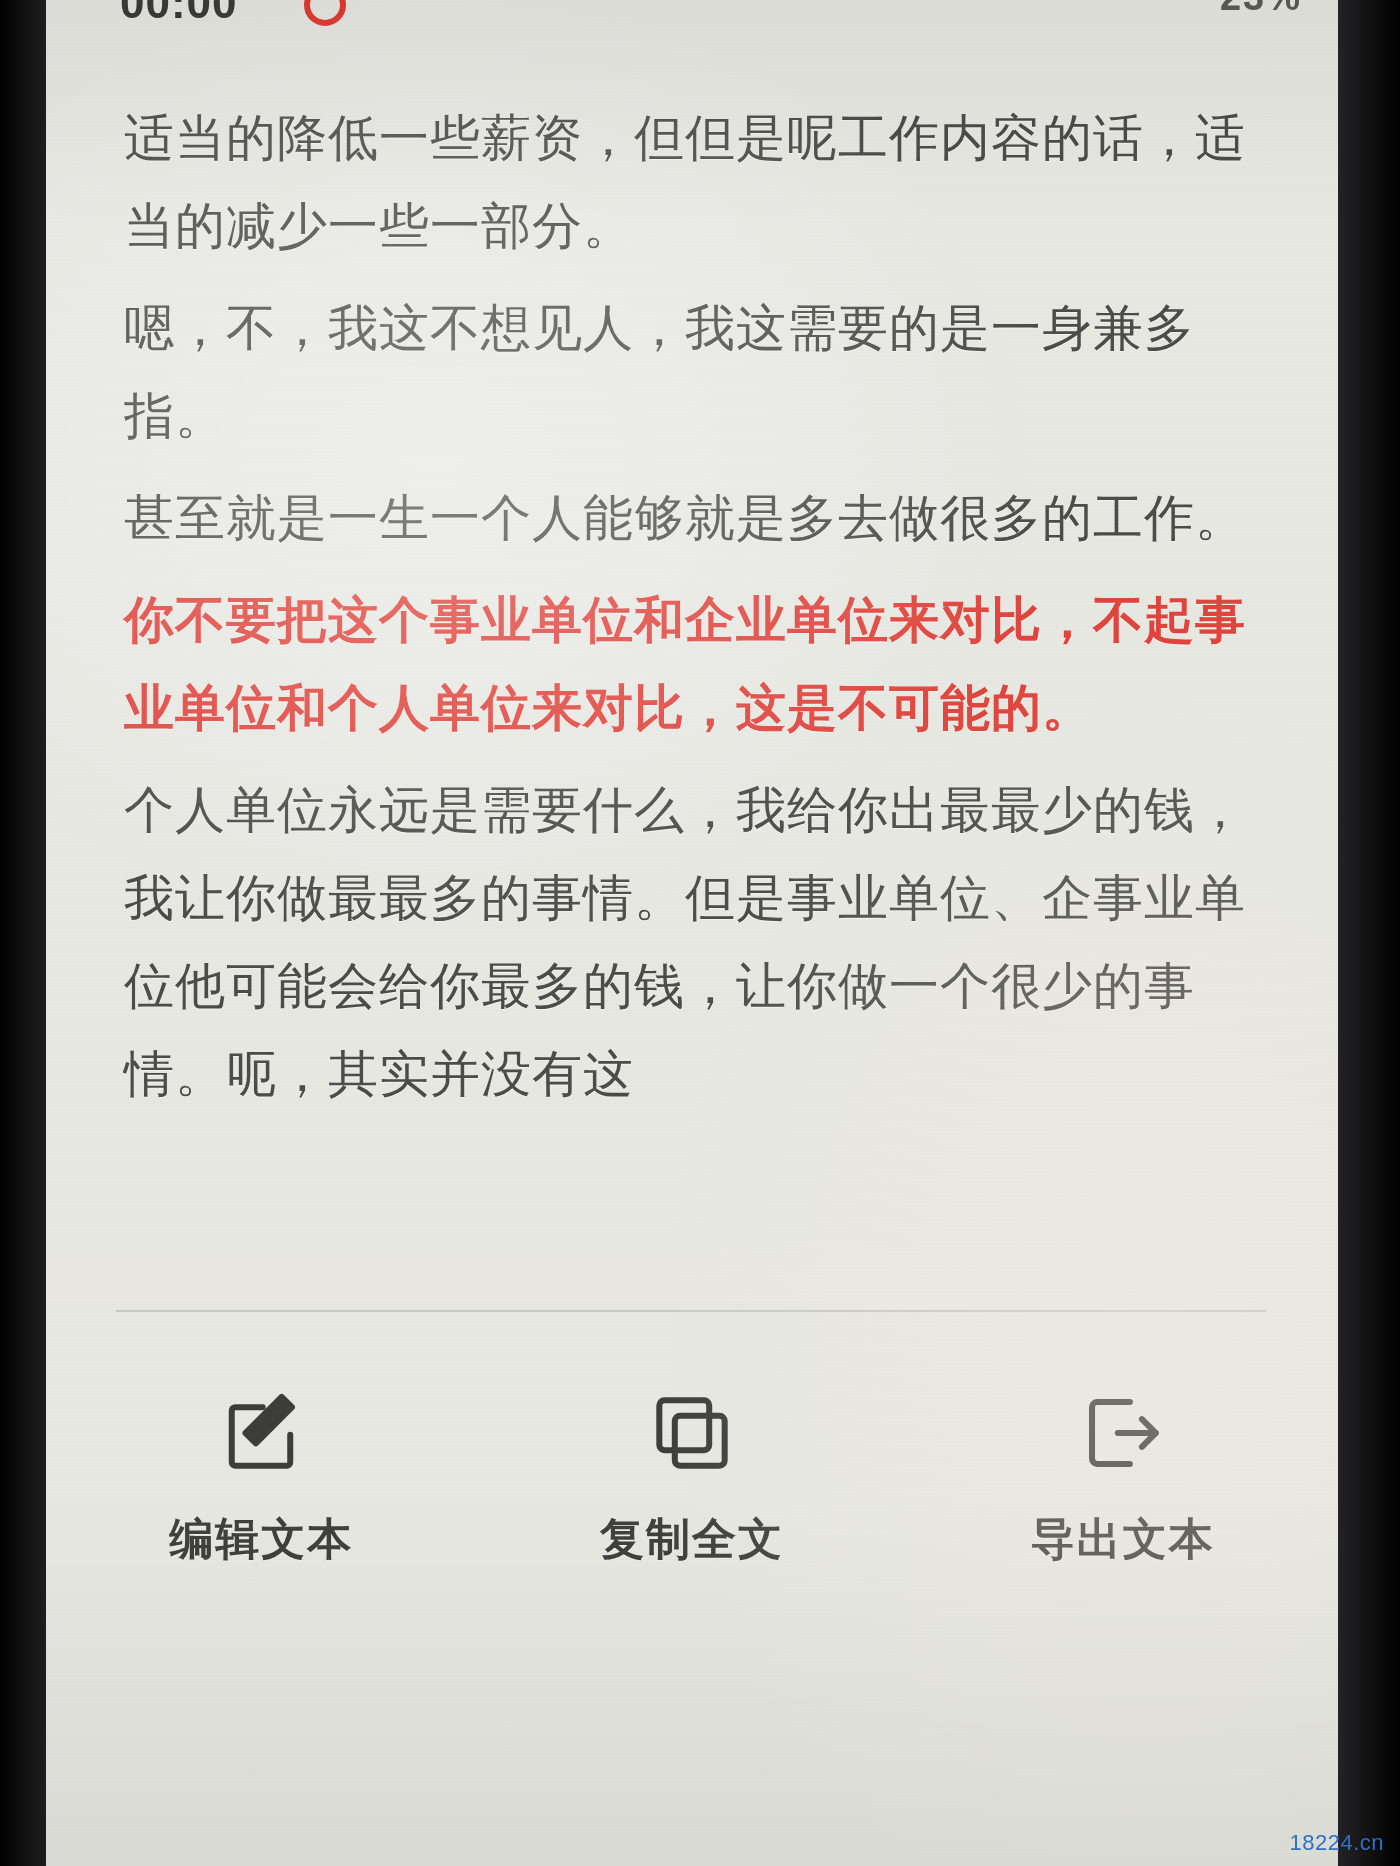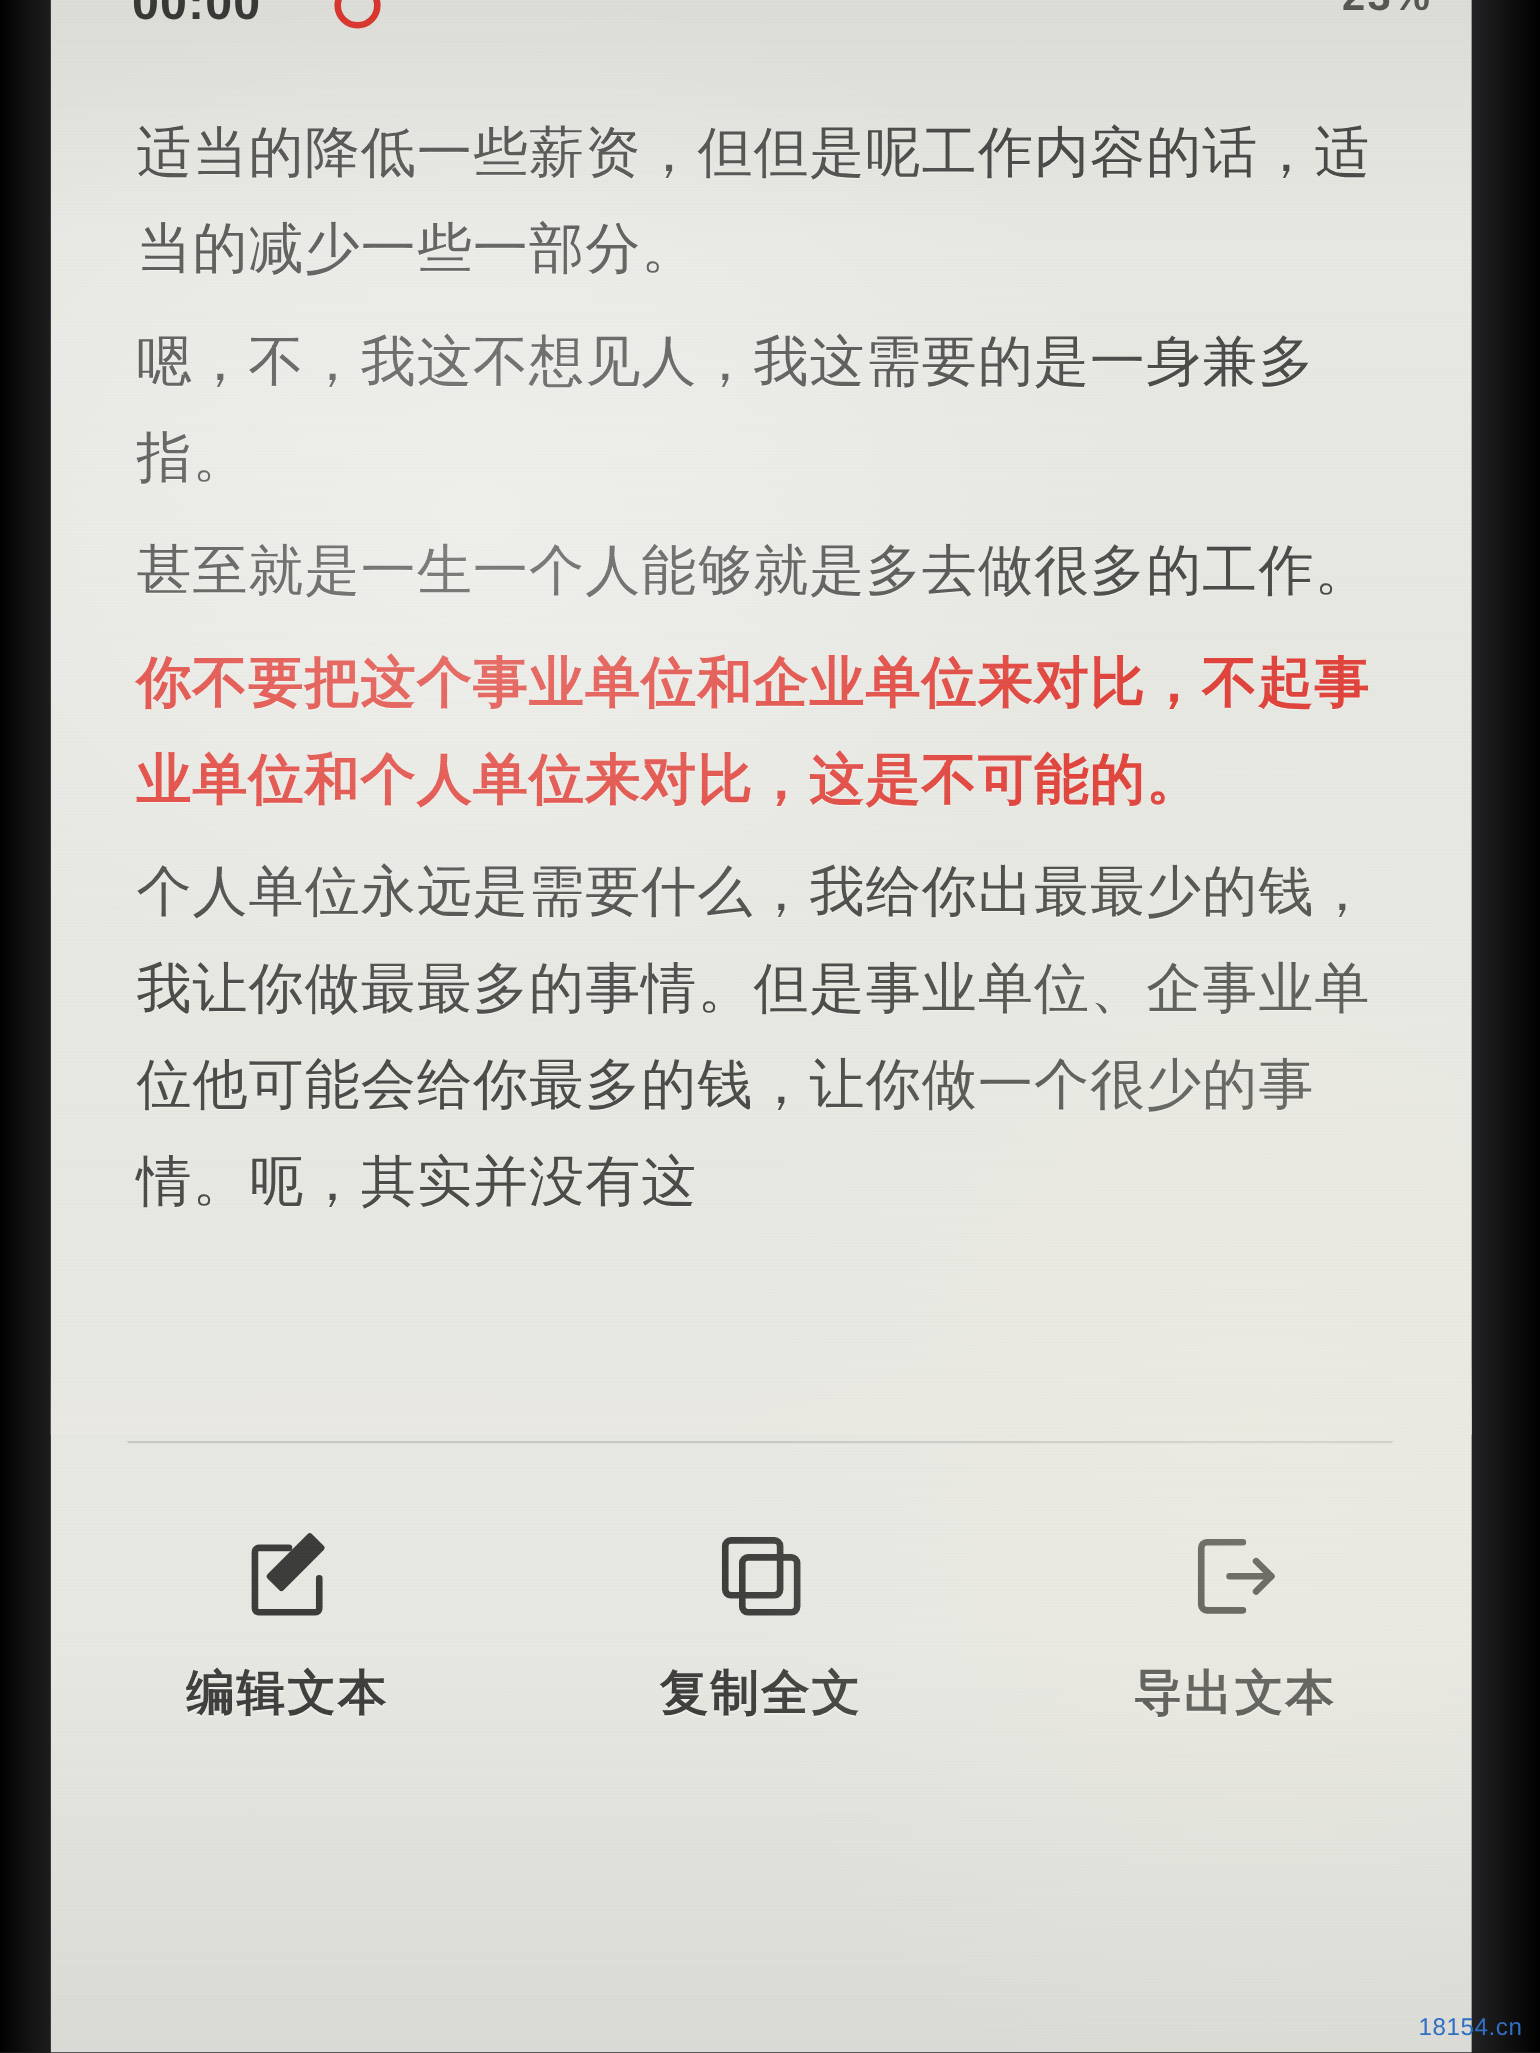--- a/index.html
+++ b/index.html
@@ -274,14 +274,14 @@
           </svg>
         </span>
         <span class="tool-label">导出文本</span>
       </div>
 
     </div>
 
     <div class="noise"></div>
   </div>
 
-  <div class="watermark">18154.cn</div>
+  <div class="watermark">18224.cn</div>
 </div>
 
 </body></html>

